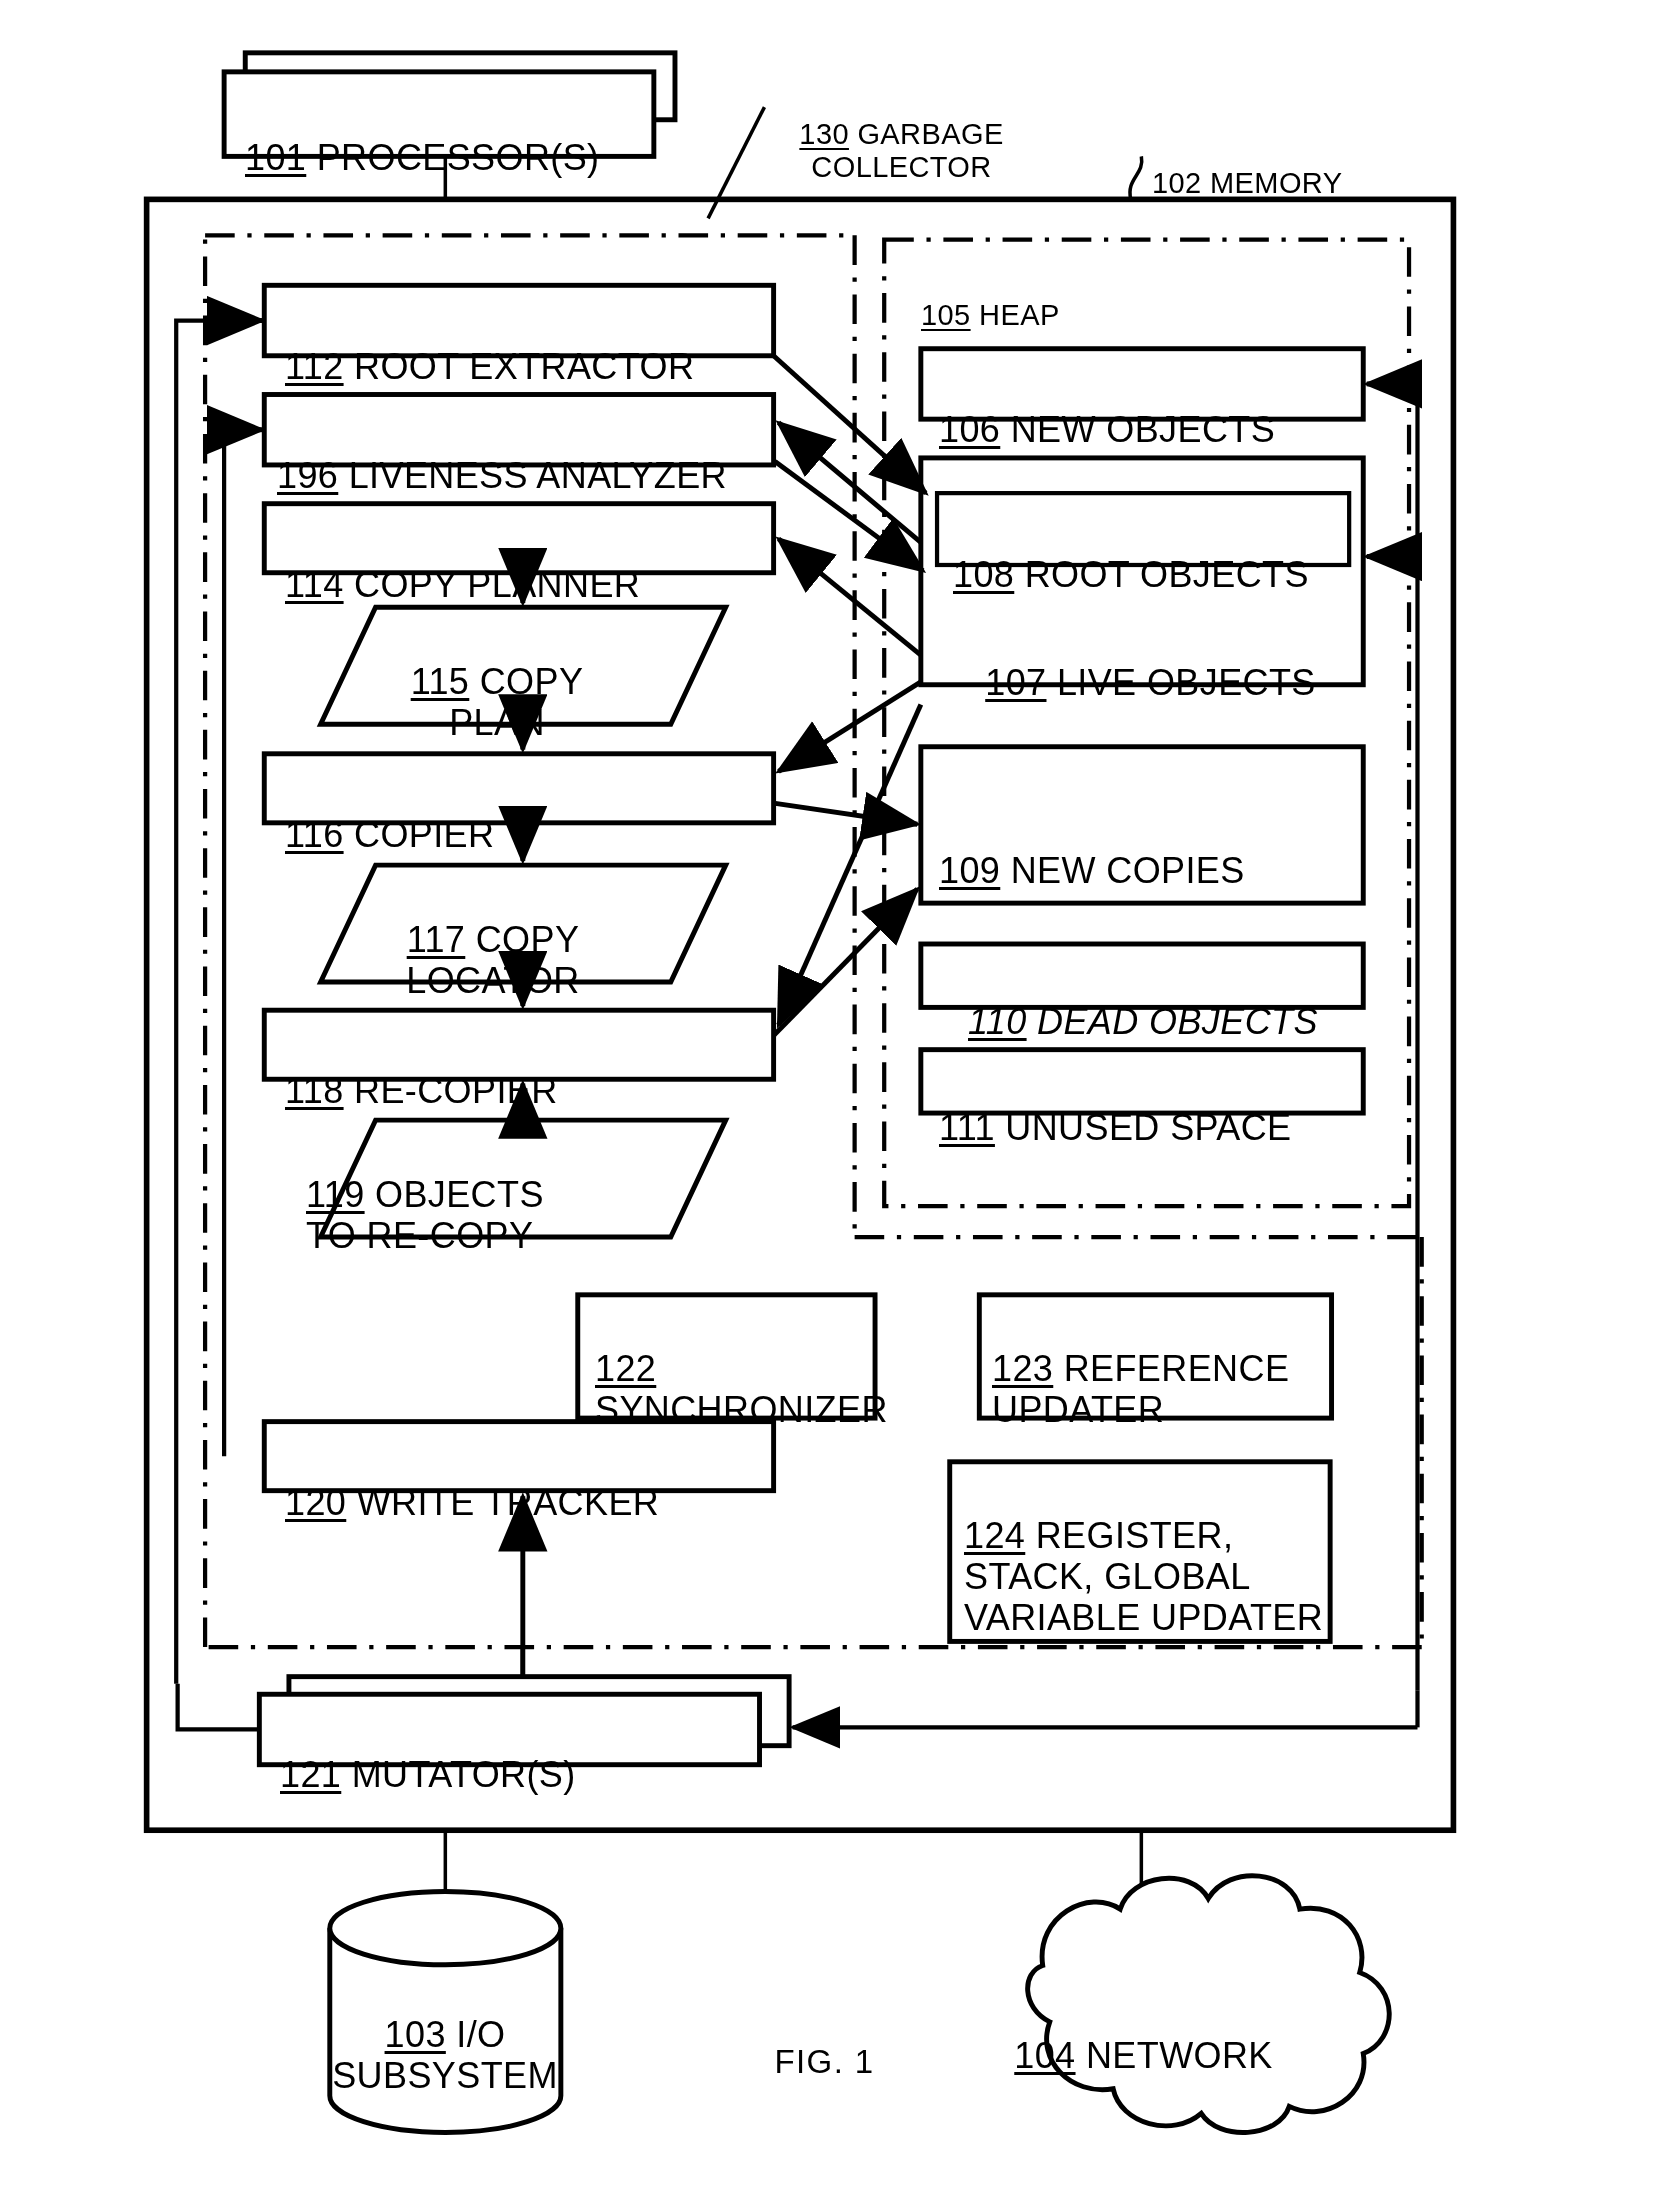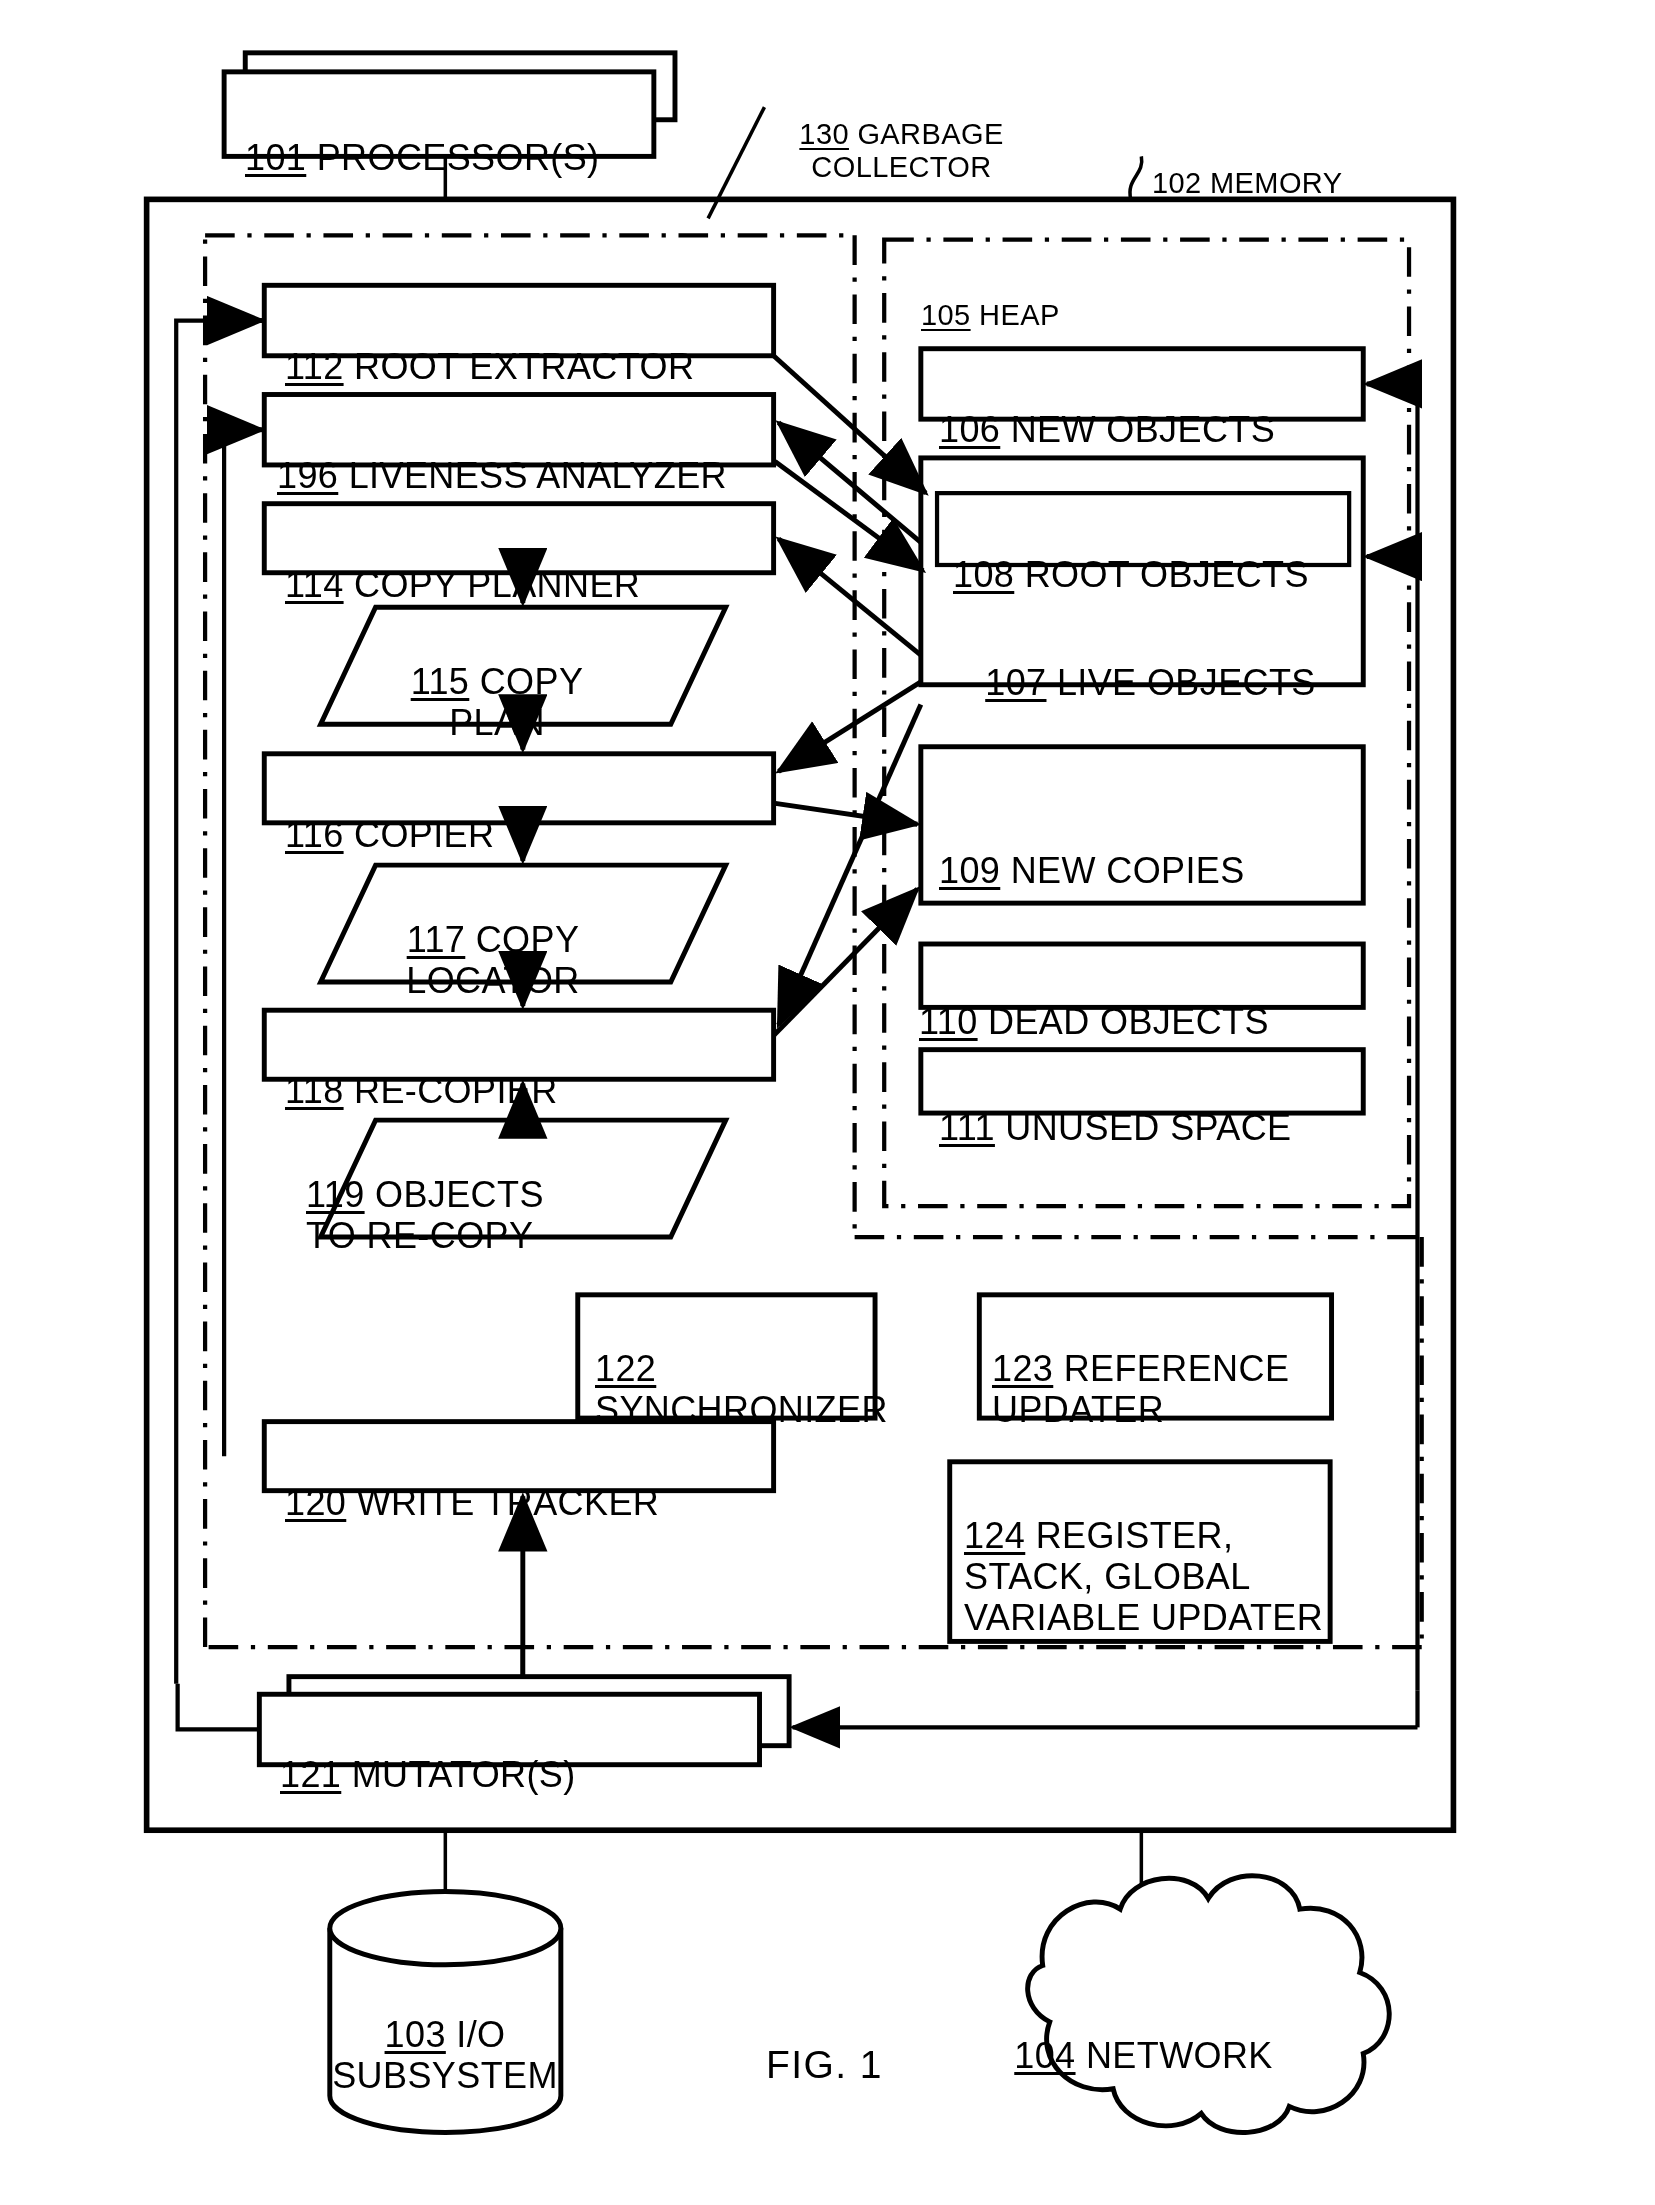--- a/index.html
+++ b/index.html
@@ -4,21 +4,21 @@
 <style>
   html,body{margin:0;padding:0;background:#ffffff;}
   body{width:1655px;height:2205px;font-family:"Liberation Sans",sans-serif;}
   #stage{position:relative;width:1655px;height:2205px;overflow:hidden;background:#fff;}
   svg#fig{position:absolute;left:0;top:0;width:1655px;height:2205px;}
   .lbl{position:absolute;color:#000;font-family:"Liberation Sans",sans-serif;
        letter-spacing:0.4px;line-height:1.14;white-space:pre-line;}
   .boxlbl{font-size:36px;}
   .refnum{text-decoration:underline;text-underline-offset:3.5px;}
   .freelbl{font-size:29px;}
-  .figcap{font-size:39px;letter-spacing:1.4px;}
+  .figcap{font-size:33px;letter-spacing:1.4px;}
 </style>
 </head>
 <body>
 
 <div id="stage">
 
   <svg id="fig" viewBox="0 0 2349 3130" xmlns="http://www.w3.org/2000/svg">
     <defs>
       <marker id="ah" markerWidth="13" markerHeight="13" refX="11.2" refY="5" orient="auto" markerUnits="strokeWidth">
         <path d="M0,0 L12,5 L0,10 z" fill="#000"></path>
@@ -187,21 +187,21 @@
   </div>
 
   <div class="lbl boxlbl" style="left:939px;top:621px;width:423px;text-align:center;">
     <span class="refnum">107</span><span> LIVE OBJECTS</span>
   </div>
 
   <div class="lbl boxlbl" style="left:939px;top:809px;width:423px;">
     <span class="refnum">109</span><span> NEW COPIES</span>
   </div>
 
-  <div class="lbl boxlbl" style="left:919px;top:960px;width:423px;">
+  <div class="lbl boxlbl" style="left:968px;top:960px;width:423px;font-style:italic;">
     <span class="refnum">110</span><span> DEAD OBJECTS</span>
   </div>
 
   <div class="lbl boxlbl" style="left:939px;top:1066px;width:423px;">
     <span class="refnum">111</span><span> UNUSED SPACE</span>
   </div>
 
   <div class="lbl boxlbl" style="left:595px;top:1307px;width:282px;">
     <span class="refnum">122</span><span>
 SYNCHRONIZER</span>

